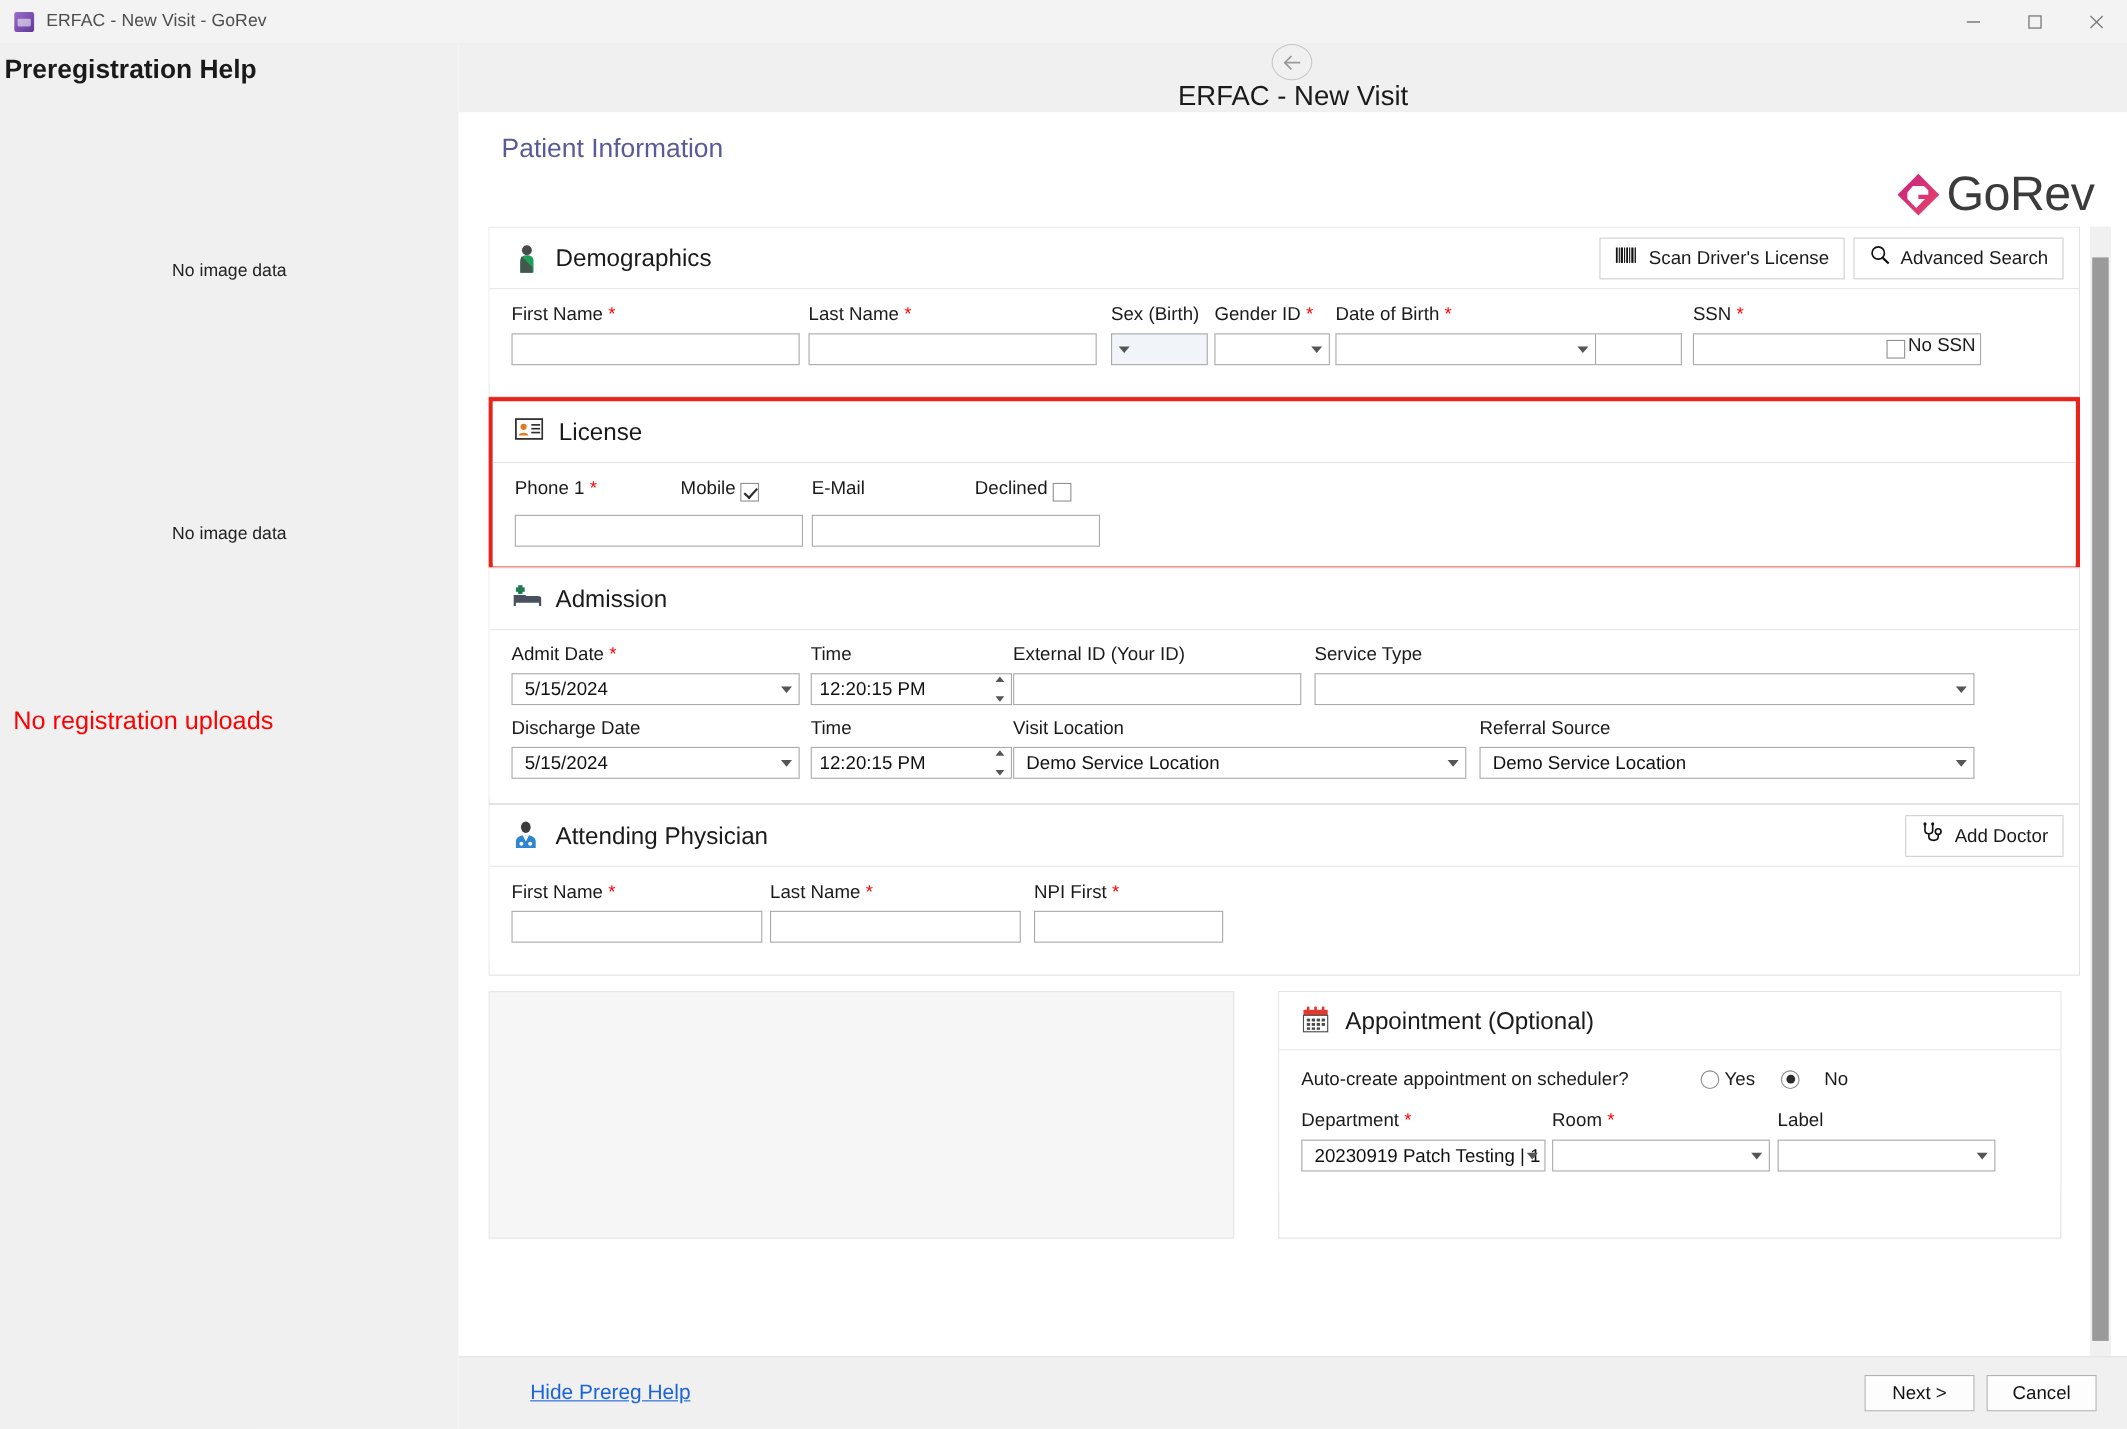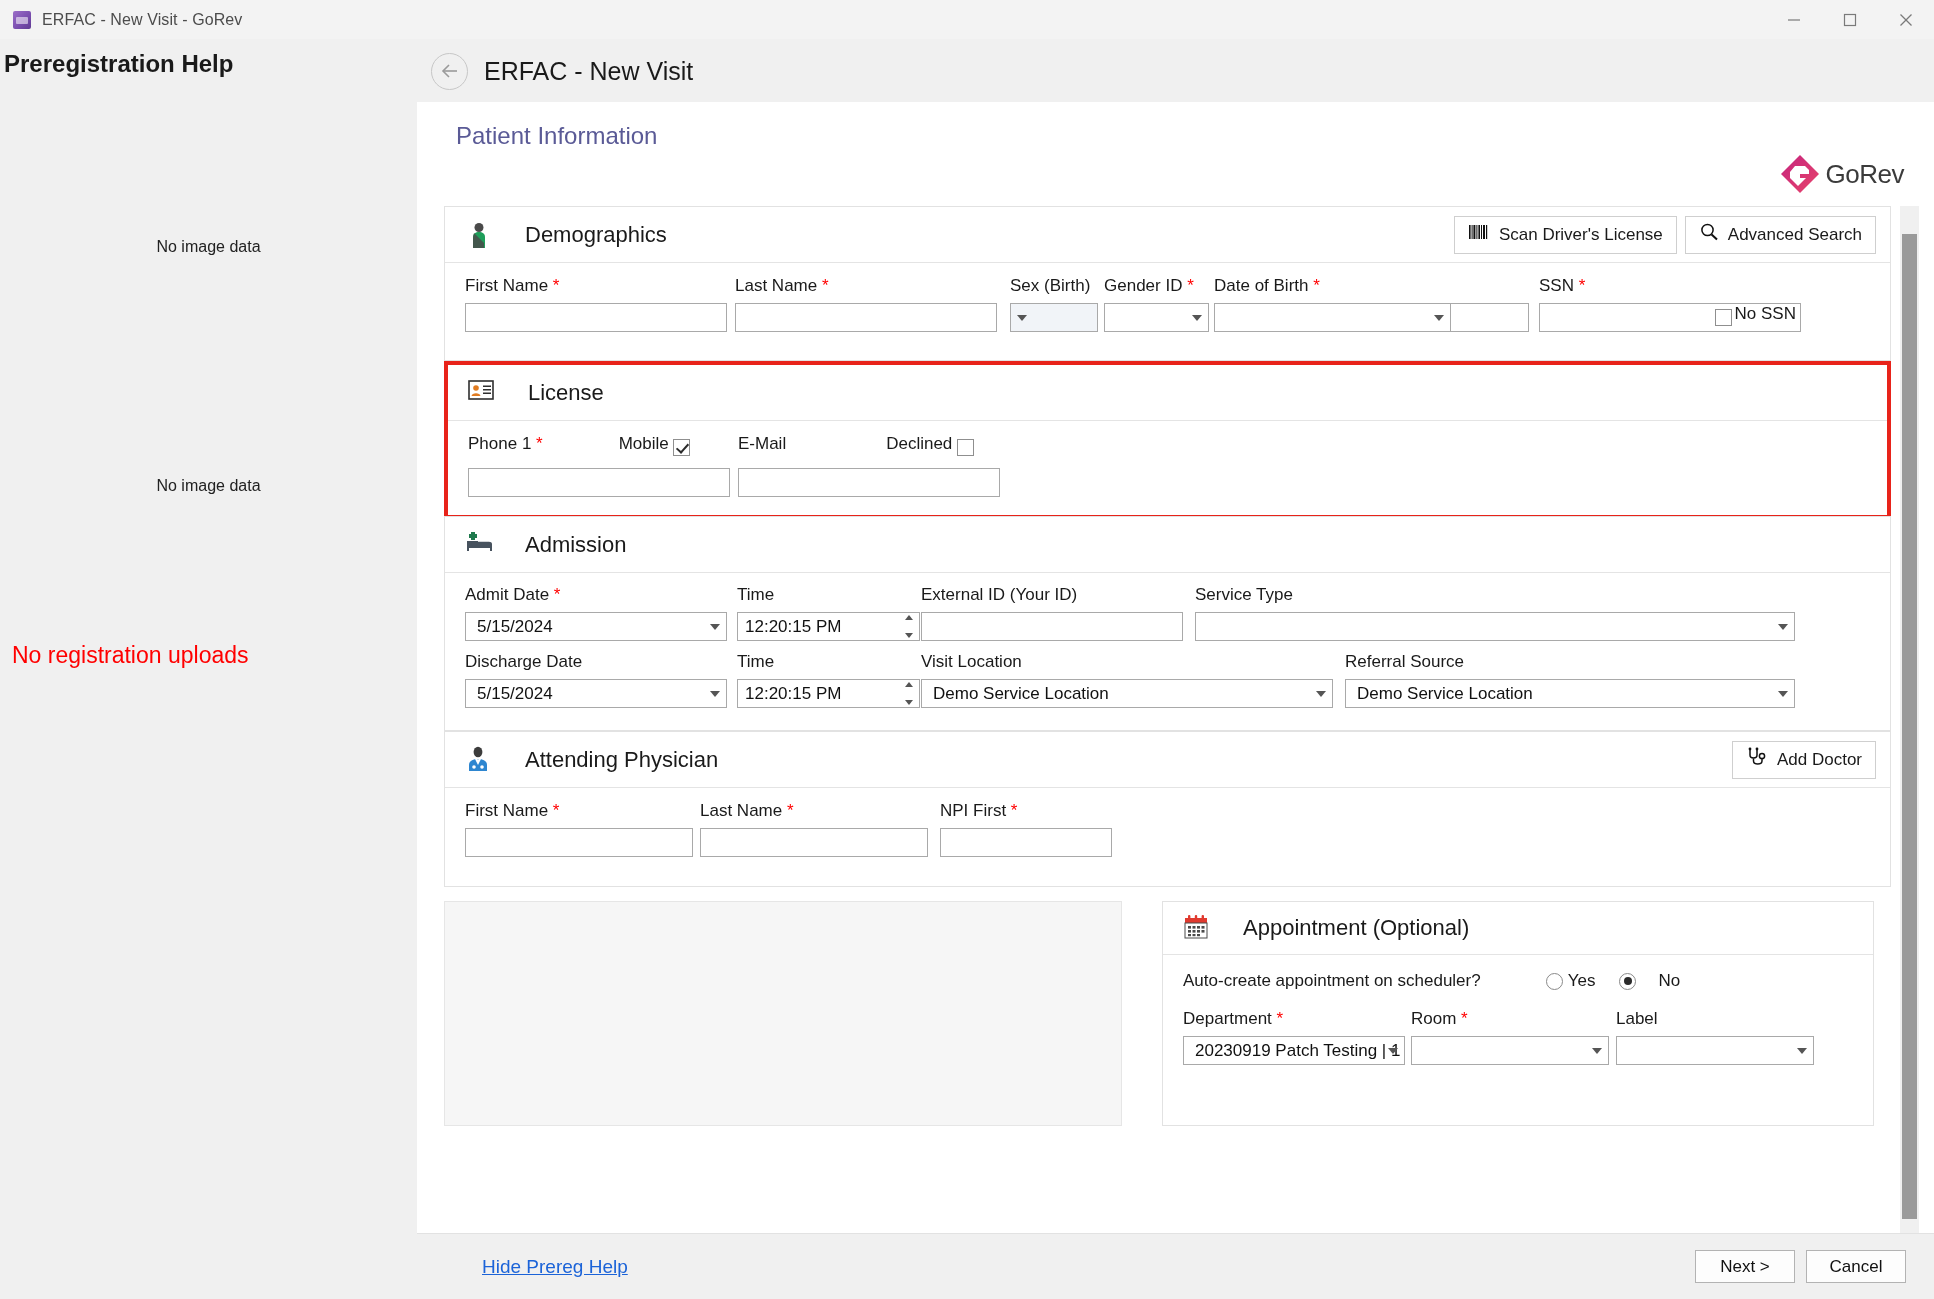--- a/index.html
+++ b/index.html
@@ -65,41 +65,41 @@
   }
 
   
   .right-pane {
     position: absolute; top: 40px; left: 417px; width: 1517px; height: 1259px;
     background: #ffffff;
   }
   .page-header {
     position: absolute; top: 0; left: 0; width: 1517px; height: 62px;
     background: #f0f0f0;
-    display: flex; align-items: center;
+    display: flex; align-items: center; flex-direction: column;
   }
   .back-circle {
     width: 37px; height: 37px; border-radius: 50%;
     border: 1.6px solid #c7c7c7; margin-left: 14px; margin-right: 16px;
     display: flex; align-items: center; justify-content: center;
     color: #9a9a9a;
   }
   .page-header-title { font-size: 25px; color: #1a1a1a; }
 
   .section-title {
     position: absolute; left: 39px; top: 82px;
     font-size: 24px; color: #5a5a96; font-weight: normal;
   }
 
   .gorev-logo {
     position: absolute; right: 30px; top: 112px;
     display: flex; align-items: center; gap: 4px;
   }
   .gorev-mark { width: 44px; height: 44px; position: relative; }
-  .gorev-text { font-size: 26px; color: #3b3b3b; letter-spacing: -0.5px; }
+  .gorev-text { font-size: 44px; color: #3b3b3b; letter-spacing: -0.5px; }
 
   
   .scroll-area {
     position: absolute; left: 27px; top: 166px; width: 1447px; height: 1046px;
     overflow: hidden;
   }
   .vscroll {
     position: absolute; right: 15px; top: 166px; width: 19px; height: 1046px;
     background: #f0f0f0;
   }
@@ -112,21 +112,20 @@
   .panel {
     background: #ffffff;
     border: 1px solid #e2e2e2;
     margin-bottom: 0px;
   }
   .panel-head {
     height: 56px; display: flex; align-items: center;
     border-bottom: 1px solid #e4e4e4;
     padding: 0 14px 0 20px;
     background: #fff;
-    gap: 20px;
   }
   .panel-head .ico { width: 28px; height: 28px; margin-right: 12px; flex: 0 0 auto; position: relative; }
   .panel-head .ptitle { font-size: 22px; color: #1a1a1a; }
   .panel-head .head-actions { margin-left: auto; display: flex; gap: 8px; }
 
   .hbtn {
     height: 38px; border: 1px solid #cfcfcf; background: #fff;
     display: flex; align-items: center; gap: 9px; padding: 0 13px;
     font-size: 17px; color: #1a1a1a; cursor: default;
   }

